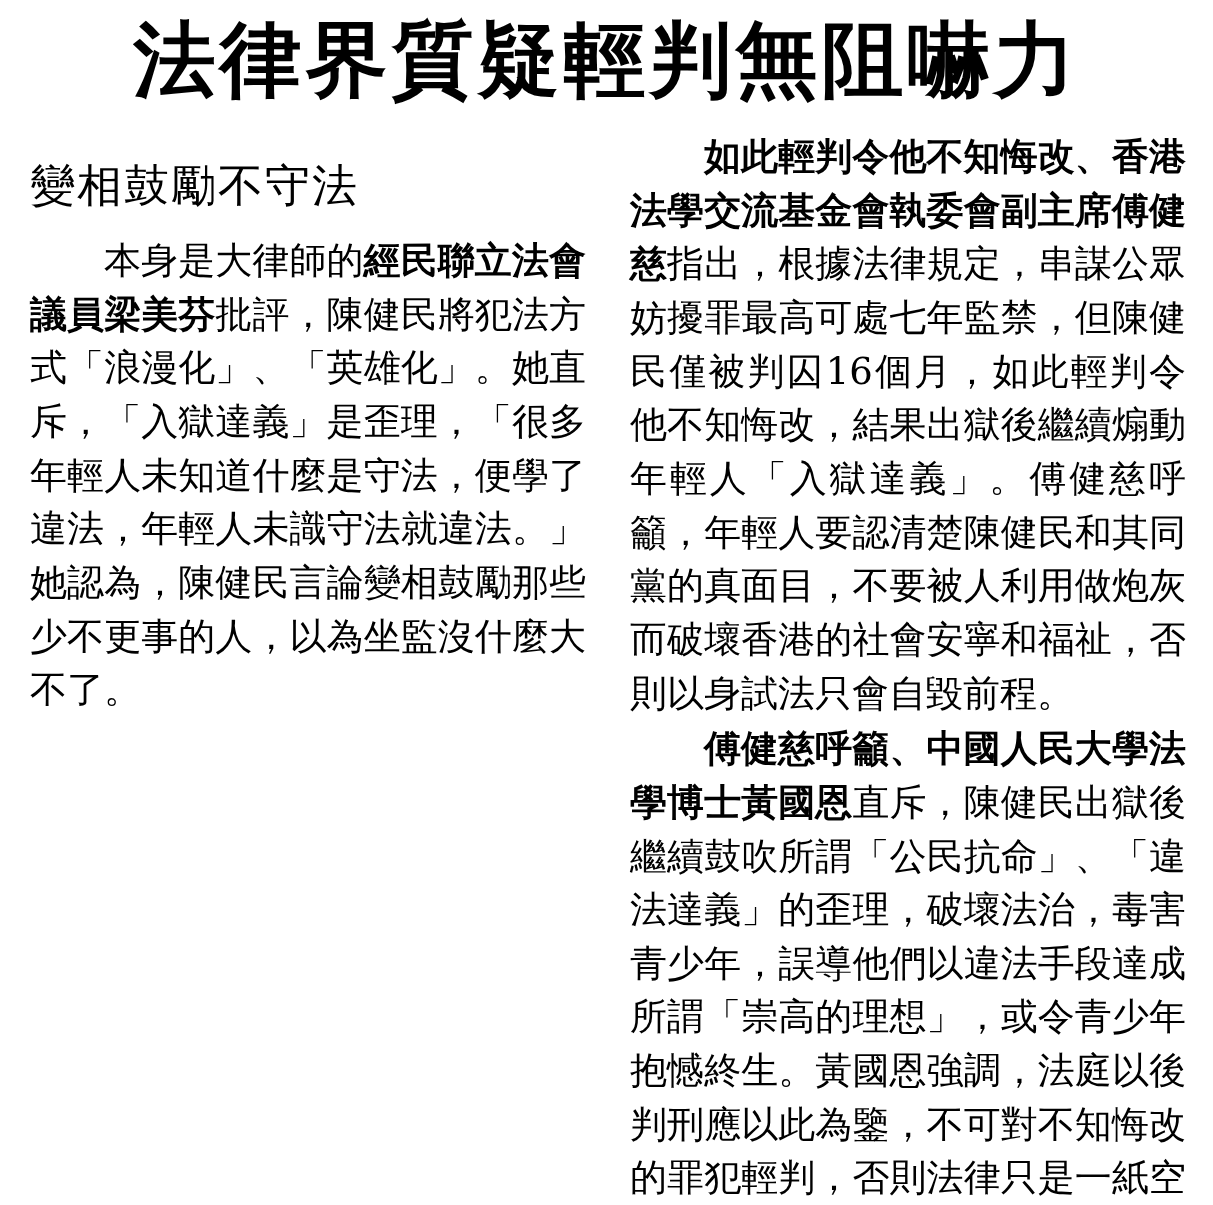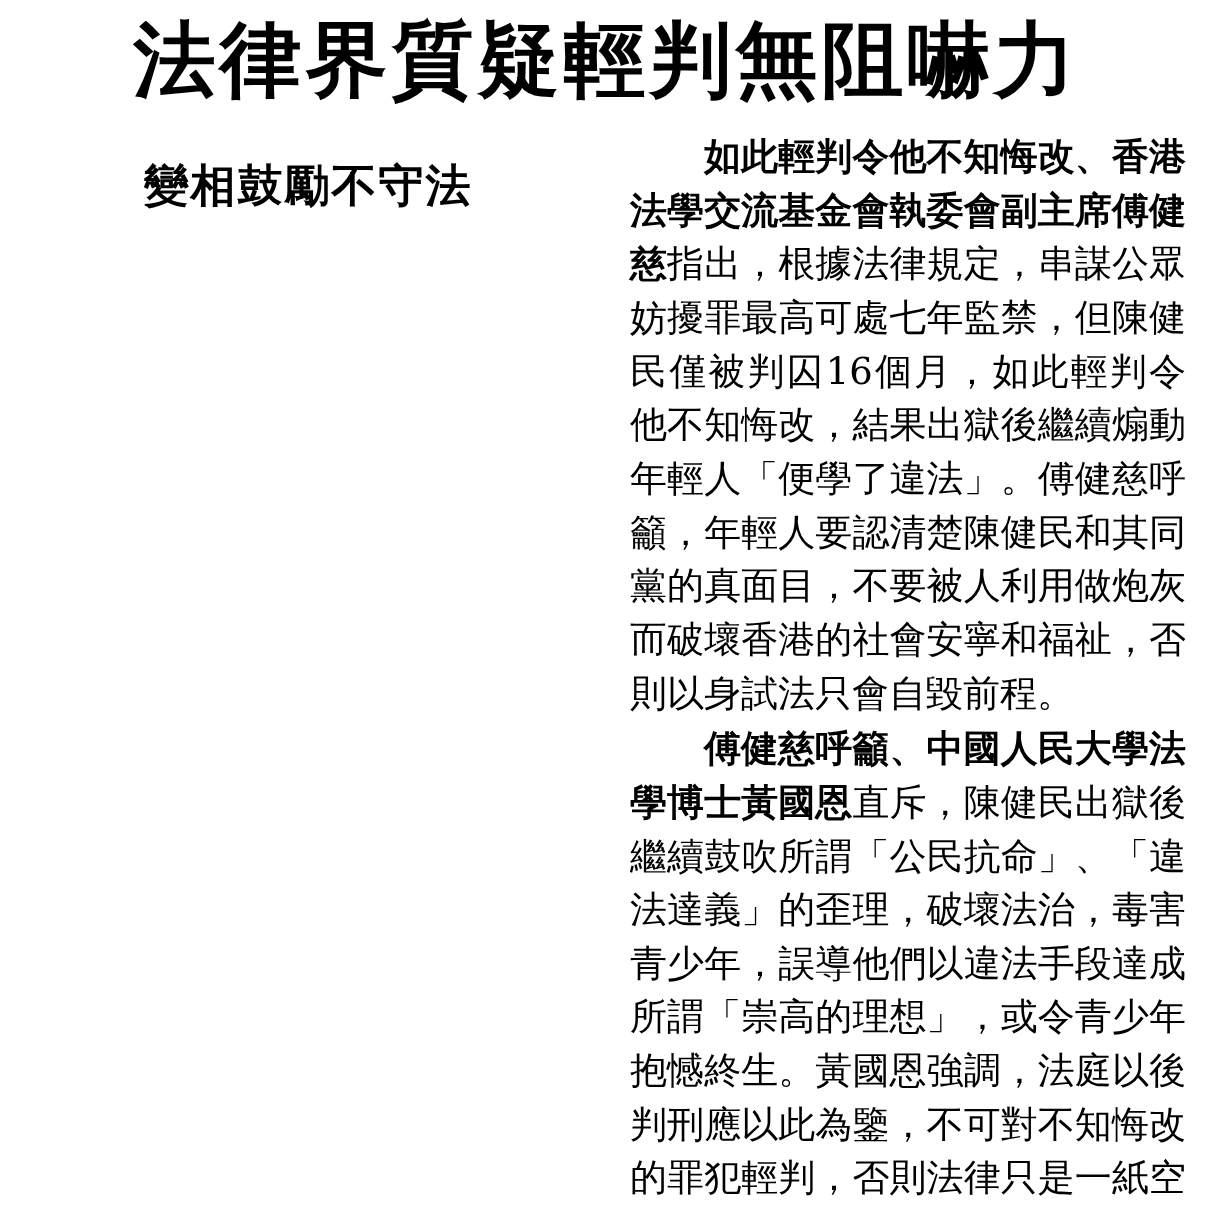--- a/index.html
+++ b/index.html
@@ -47,23 +47,23 @@
     line-height: 1.45;
     text-align: justify;
     text-justify: inter-ideograph;
     font-family: "DejaVu Serif", "Liberation Serif", serif;
     letter-spacing: 0px;
   }
   p.body-text.indent {
     text-indent: 74px;
   }
   .subhead {
-    text-align: center;
+    text-align: left;
     font-size: 45px;
-    font-weight: 700;
+    font-weight: 400;
     letter-spacing: 2px;
     margin: 26px 0 18px 0;
     font-family: "DejaVu Serif", "Liberation Serif", serif;
   }
   .bold-lead {
     font-weight: 700;
   }
 </style>
 </head>
 <body>
@@ -71,22 +71,23 @@
 <div class="page">
 
   <h1 class="headline">法律界質疑輕判無阻嚇力</h1>
 
   <div class="columns">
 
     <div class="column">
 
       <h2 class="subhead">變相鼓勵不守法</h2>
 
+      <p class="body-text indent"><span>本身是大律師的</span><span class="bold-lead">經民聯立法會議員梁美芬</span><span>批評，陳健民將犯法方式「浪漫化」、「英雄化」。她直斥，「入獄達義」是歪理，「很多年輕人未知道什麼是守法，便學了違法，年輕人未識守法就違法。」她認為，陳健民言論變相鼓勵那些少不更事的人，以為坐監沒什麼大不了。</span></p>
     </div>
 
     <div class="column">
-      <p class="body-text indent"><span class="bold-lead">如此輕判令他不知悔改、香港法學交流基金會執委會副主席傅健慈</span><span>指出，根據法律規定，串謀公眾妨擾罪最高可處七年監禁，但陳健民僅被判囚16個月，如此輕判令他不知悔改，結果出獄後繼續煽動年輕人「便學了違法」。傅健慈呼籲，年輕人要認清楚陳健民和其同黨的真面目，不要被人利用做炮灰而破壞香港的社會安寧和福祉，否則以身試法只會自毀前程。</span></p>
+      <p class="body-text indent"><span class="bold-lead">如此輕判令他不知悔改、香港法學交流基金會執委會副主席傅健慈</span><span>指出，根據法律規定，串謀公眾妨擾罪最高可處七年監禁，但陳健民僅被判囚16個月，如此輕判令他不知悔改，結果出獄後繼續煽動年輕人「入獄達義」。傅健慈呼籲，年輕人要認清楚陳健民和其同黨的真面目，不要被人利用做炮灰而破壞香港的社會安寧和福祉，否則以身試法只會自毀前程。</span></p>
 
       <p class="body-text indent"><span class="bold-lead">傅健慈呼籲、中國人民大學法學博士黃國恩</span><span>直斥，陳健民出獄後繼續鼓吹所謂「公民抗命」、「違法達義」的歪理，破壞法治，毒害青少年，誤導他們以違法手段達成所謂「崇高的理想」，或令青少年抱憾終生。黃國恩強調，法庭以後判刑應以此為鑒，不可對不知悔改的罪犯輕判，否則法律只是一紙空文。</span></p>
     </div>
 
   </div>
 </div>
 
 </body></html>

